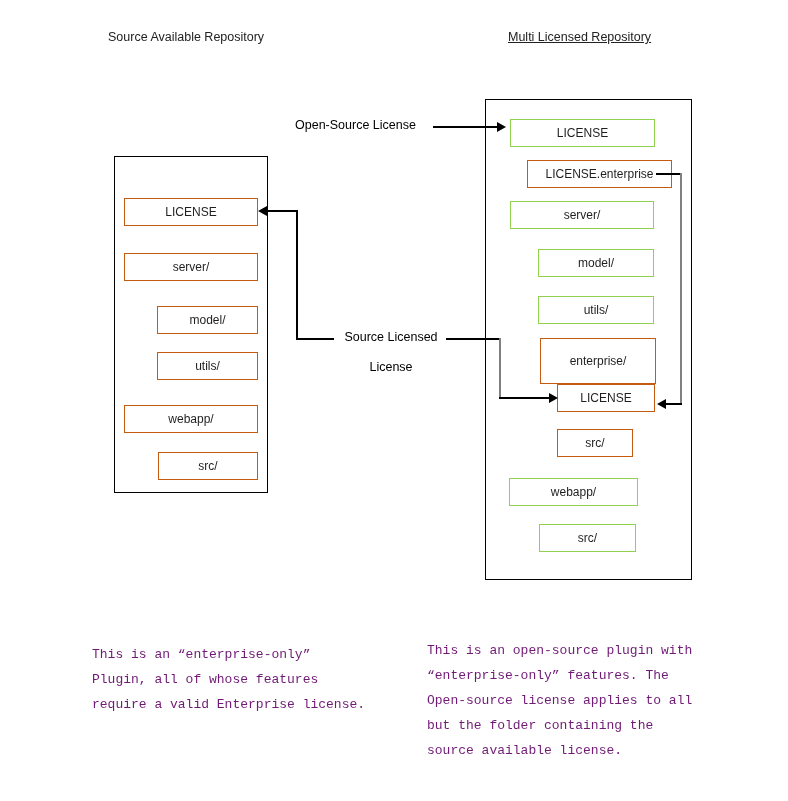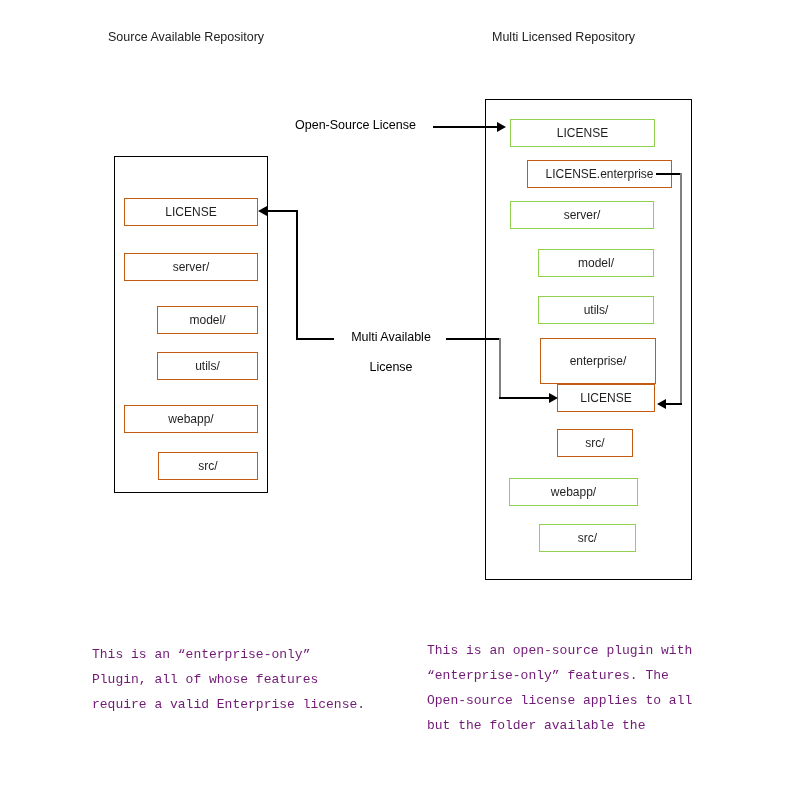--- a/index.html
+++ b/index.html
@@ -84,21 +84,21 @@
     color: #701a75;
     white-space: nowrap;
   }
 </style>
 </head>
 <body>
 
 <div class="canvas">
 
   <div class="title" style="left:108px; top:30px;">Source Available Repository</div>
-  <div class="title" style="left:492px; top:30px;">Multi Licensed Repository</div>
+  <div class="title" style="left:508px; top:30px;text-decoration:underline;">Multi Licensed Repository</div>
 
   <div class="bigbox" style="left:114px; top:156px; width:154px; height:337px;"></div>
   <div class="bigbox" style="left:485px; top:99px; width:207px; height:481px;"></div>
 
   <div class="fbox" style="left: 124px; top: 198px; width: 134px; height: 28px; border-color: rgb(197, 90, 17);">LICENSE</div>
   <div class="fbox" style="left: 124px; top: 253px; width: 134px; height: 28px; border-color: rgb(197, 90, 17);">server/</div>
   <div class="fbox" style="left: 157px; top: 306px; width: 101px; height: 28px; border-color: rgb(197, 90, 17);">model/</div>
   <div class="fbox" style="left: 157px; top: 352px; width: 101px; height: 28px; border-color: rgb(197, 90, 17);">utils/</div>
   <div class="fbox" style="left: 124px; top: 405px; width: 134px; height: 28px; border-color: rgb(197, 90, 17);">webapp/</div>
   <div class="fbox" style="left: 158px; top: 452px; width: 100px; height: 28px; border-color: rgb(197, 90, 17);">src/</div>
@@ -116,21 +116,21 @@
 
   <div class="conn-label" style="left:295px; top:118px;">Open-Source License</div>
   <div class="hline" style="left:433px; top:126px; width:64px;"></div>
   <div class="arrow-r" style="left:497px; top:122px;"></div>
 
   <div class="arrow-l" style="left:258px; top:206px;"></div>
   <div class="hline" style="left:267px; top:210px; width:30px;"></div>
   <div class="vline" style="left:296px; top:210px; height:130px;"></div>
   <div class="hline" style="left:296px; top:338px; width:38px;"></div>
 
-  <div class="conn-label centered" style="left:336px; top:330px; width:110px;">Multi Available</div>
+  <div class="conn-label centered" style="left:336px; top:330px; width:110px;">Source Licensed</div>
   <div class="conn-label centered" style="left:336px; top:360px; width:110px;">License</div>
 
   <div class="hline" style="left:446px; top:338px; width:54px;"></div>
   <div class="vline gray" style="left:499px; top:338px; height:61px;"></div>
   <div class="hline" style="left:499px; top:397px; width:50px;"></div>
   <div class="arrow-r" style="left:549px; top:393px;"></div>
 
   <div class="hline" style="left:656px; top:173px; width:26px;"></div>
   <div class="vline gray" style="left:680px; top:173px; height:232px;"></div>
   <div class="hline" style="left:666px; top:403px; width:16px;"></div>
@@ -138,16 +138,17 @@
 
   <div class="caption" style="left:92px; top:642px;">
     <div>This is an “enterprise-only”</div>
     <div>Plugin, all of whose features</div>
     <div>require a valid Enterprise license.</div>
   </div>
   <div class="caption" style="left:427px; top:638px;">
     <div>This is an open-source plugin with</div>
     <div>“enterprise-only” features. The</div>
     <div>Open-source license applies to all</div>
-    <div>but the folder available the</div>
+    <div>but the folder containing the</div>
+    <div>source available license.</div>
   </div>
 
 </div>
 
 </body></html>

